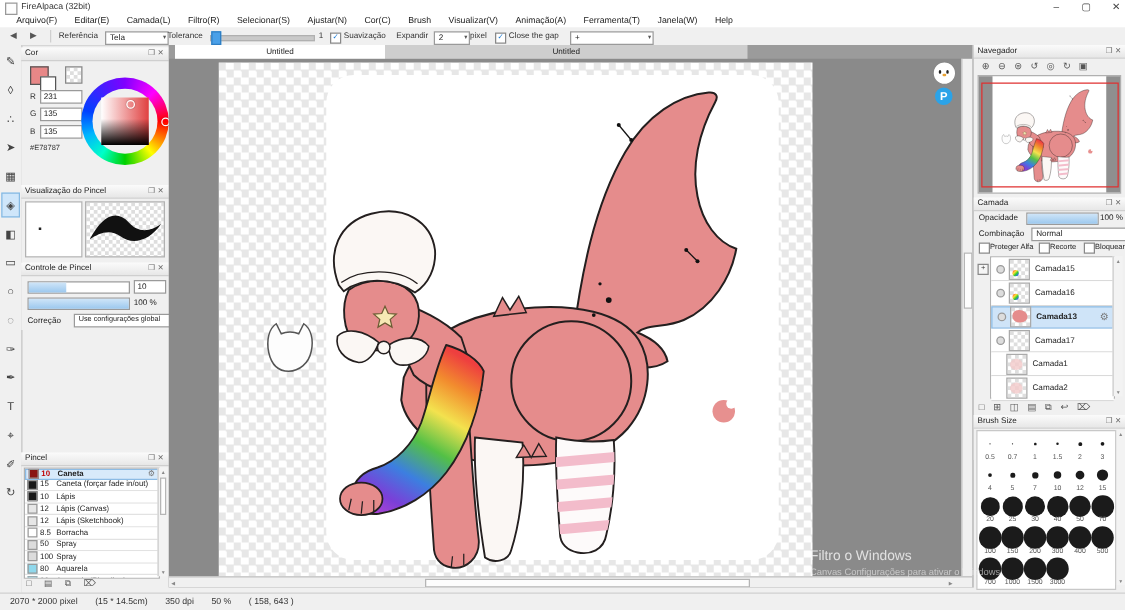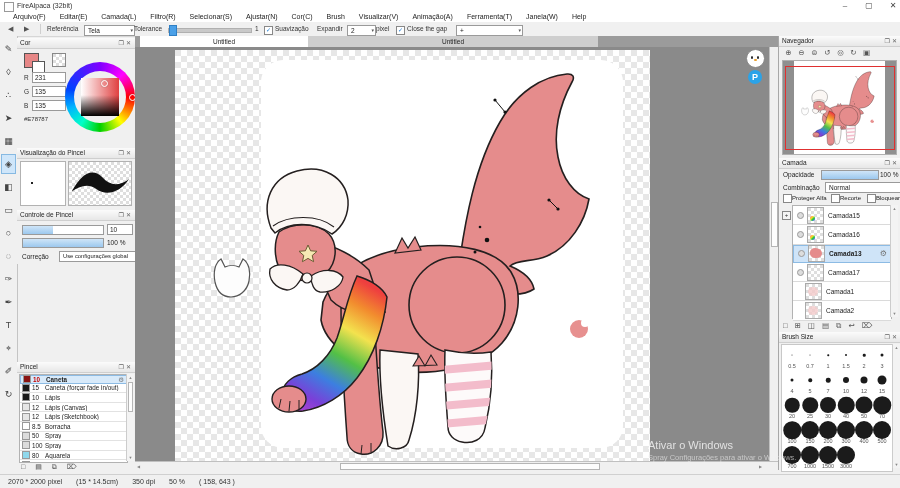--- a/index.html
+++ b/index.html
@@ -622,17 +622,17 @@
 
   <div id="statusbar" class="abs">
     <span>2070 * 2000 pixel</span>
     <span>(15 * 14.5cm)</span>
     <span>350 dpi</span>
     <span>50 %</span>
     <span>( 158, 643 )</span>
   </div>
 
   <div id="watermark" class="abs">
-    <div class="l1">Ativar o Windows</div>
-    <div class="l2">Spray Configurações para ativar o Windows.</div>
+    <div class="l1">Filtro o Windows</div>
+    <div class="l2">Canvas Configurações para ativar o Windows.</div>
   </div>
 
 </div>
 
 </body></html>

